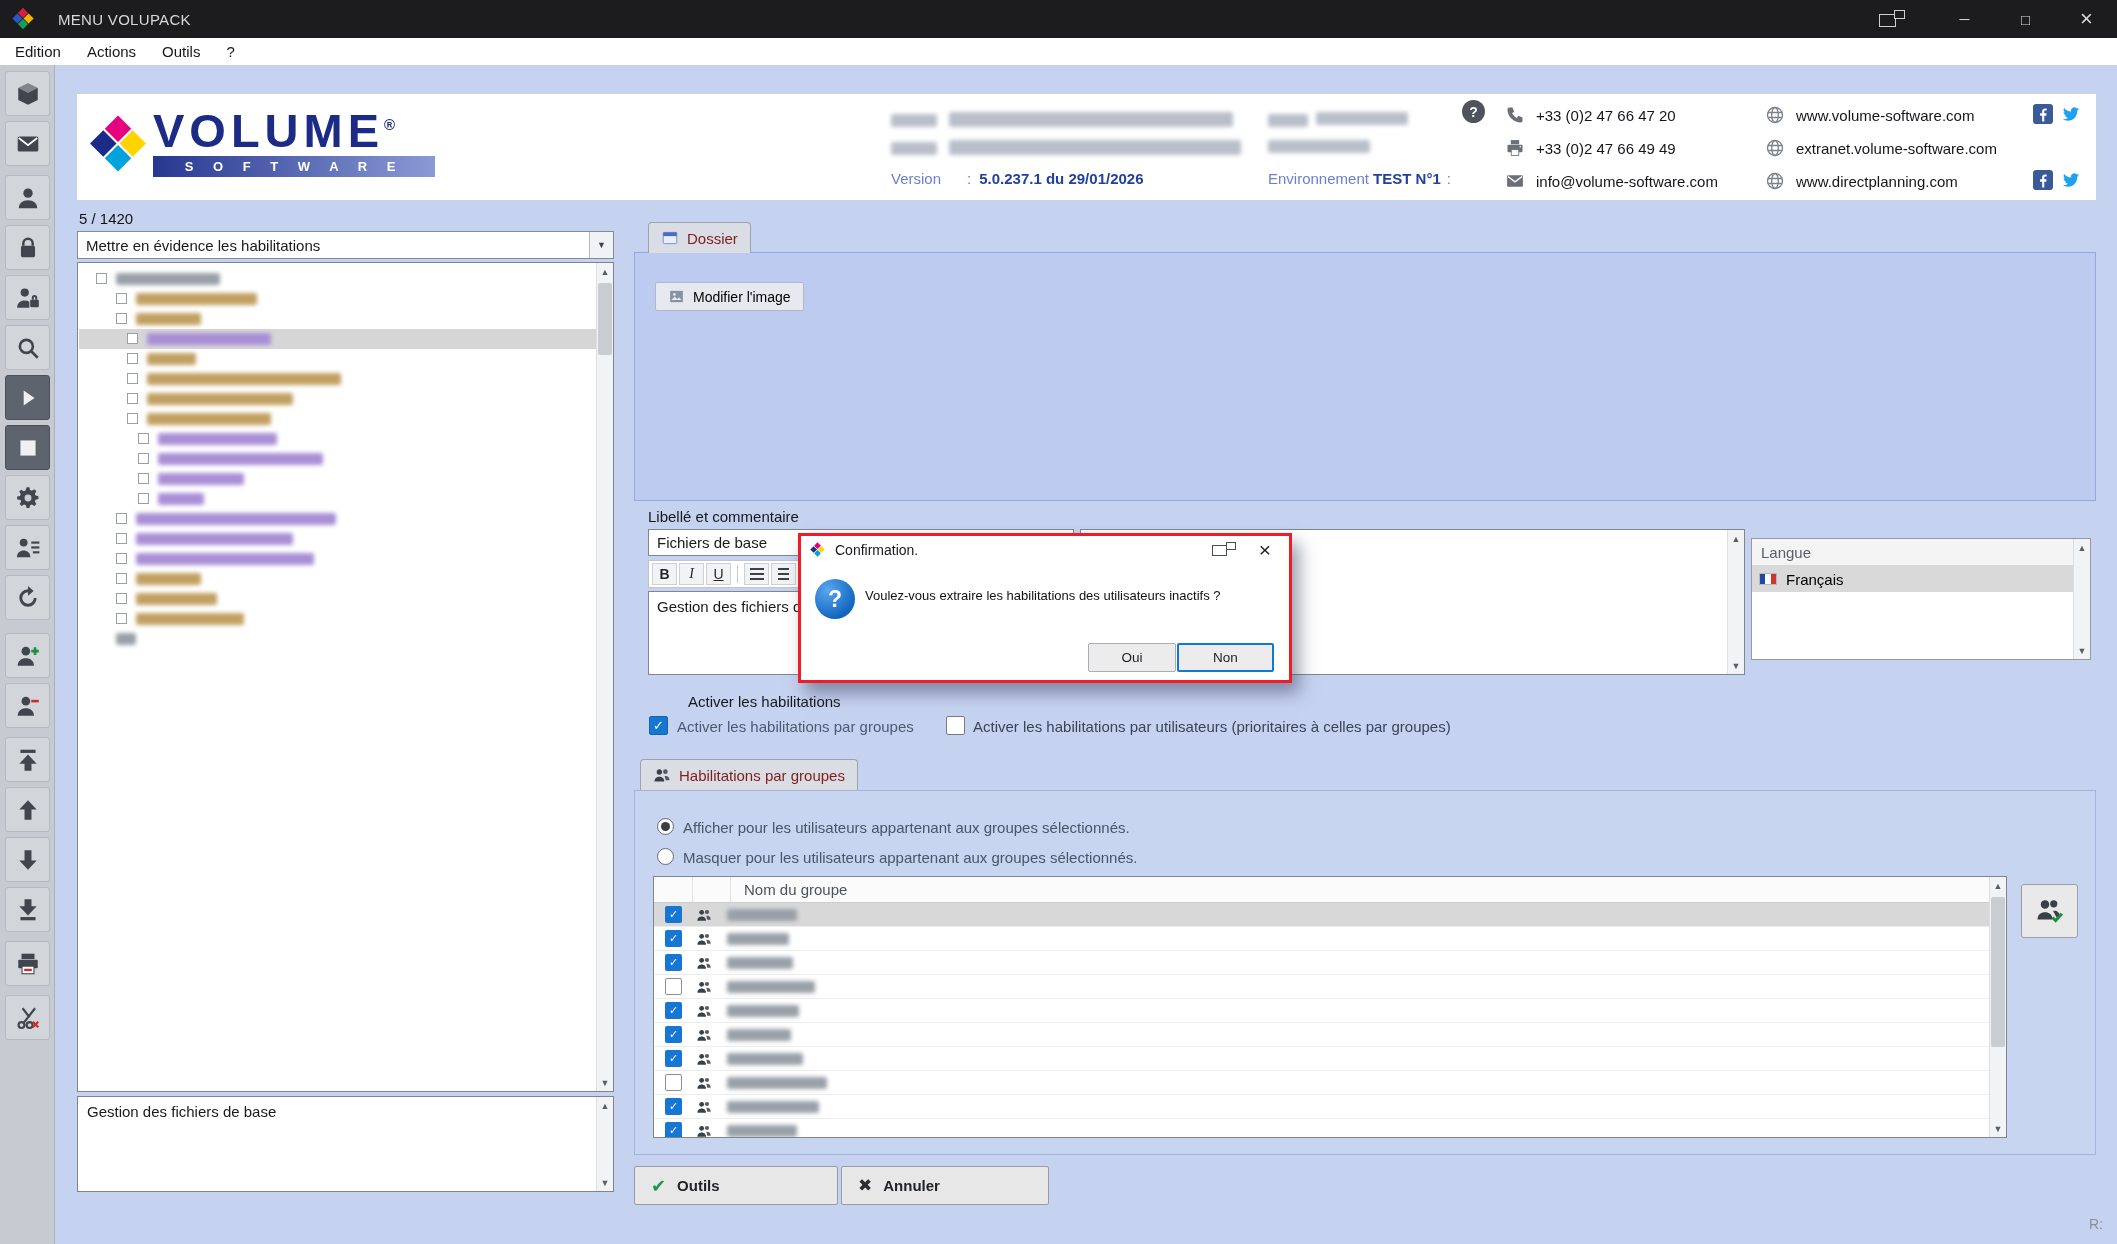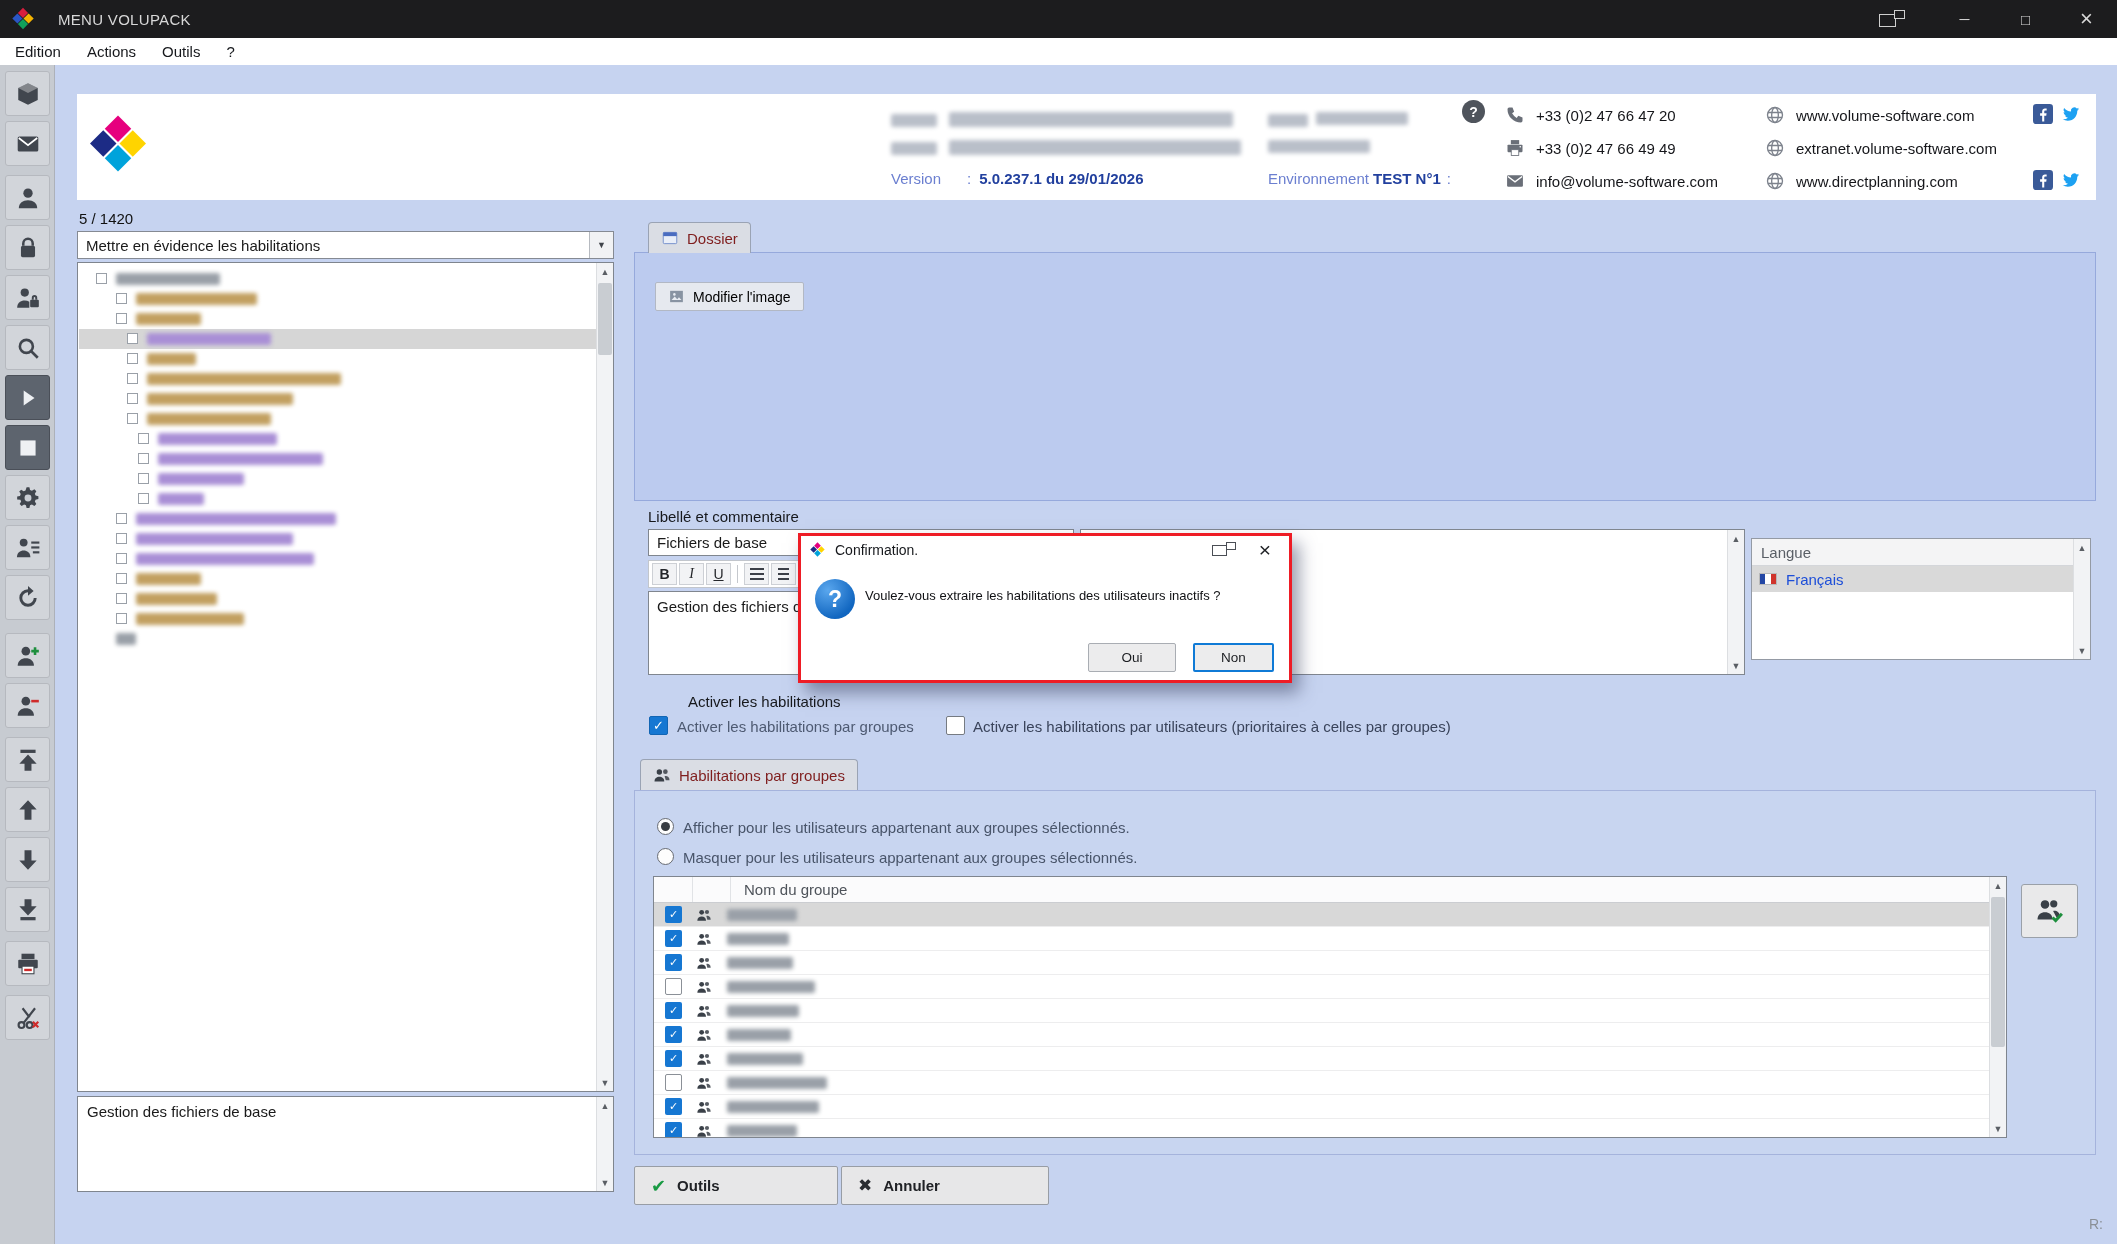--- a/index.html
+++ b/index.html
@@ -98,21 +98,21 @@
   .ed-btn { width:25px; height:22px; display:flex; align-items:center; justify-content:center; background:#f2f3f5; border:1px solid #cdd0d5; font-size:14px; color:#24262a; }
   .ed-btn.b { font-weight:bold; }
   .ed-btn.i { font-style:italic; font-family:"Liberation Serif",serif; }
   .ed-btn.u { text-decoration:underline; }
   .ed-sep { width:1px; height:18px; background:#c5c8cd; margin:0 4px; }
   .align-bars { width:14px; height:12px; background:repeating-linear-gradient(#3c4048 0 2px, transparent 2px 5px); }
   .comment-area { position:absolute; left:648px; top:591px; width:426px; height:84px; background:#fff; border:1px solid #80868f; font-size:15px; padding:6px 8px; }
   .big-comment { position:absolute; left:1080px; top:529px; width:665px; height:146px; background:#fff; border:1px solid #80868f; }
   .lang-panel { position:absolute; left:1751px; top:538px; width:340px; height:122px; background:#fff; border:1px solid #949aa4; }
   .lang-header { height:27px; margin-right:17px; background:#f4f4f5; border-bottom:1px solid #d4d6da; font-size:15px; color:#5a5f66; display:flex; align-items:center; padding-left:9px; }
-  .lang-row { height:26px; margin-right:17px; display:flex; align-items:center; gap:9px; padding-left:7px; font-size:15px; color:#1d4ed8; }
+  .lang-row { height:26px; margin-right:17px; display:flex; align-items:center; gap:9px; padding-left:7px; font-size:15px; color:#000000; }
   .lang-row.sel { background:#d9d9d9; }
   .flag { width:18px; height:12px; border:1px solid #b9b9b9; background:linear-gradient(90deg,#2447a5 0 33%,#fff 33% 66%,#d0342c 66% 100%); }
 
   
   .cb { position:absolute; width:19px; height:19px; border-radius:2px; display:flex; align-items:center; justify-content:center; font-size:13px; }
   .cb.on { background:#1677d2; border:1px solid #1265b4; color:#fff; }
   .cb.off { background:#fff; border:1px solid #767b82; }
   .cb-groups { left:649px; top:716px; }
   .cb-users { left:946px; top:716px; }
   .cb-label { position:absolute; font-size:15px; }
@@ -162,21 +162,21 @@
   .dlg-title-text { margin-left:10px; font-size:14px; color:#16181c; }
   .dlg-layout { margin-left:auto; width:24px; height:17px; position:relative; }
   .dlg-layout .r1 { position:absolute; left:0; top:4px; width:15px; height:11px; border:1.5px solid #4a4e55; }
   .dlg-layout .r2 { position:absolute; right:0; top:1px; width:10px; height:8px; border:1.5px solid #4a4e55; background:#fff; }
   .dlg-close { width:30px; text-align:center; font-size:21px; color:#202226; margin-left:14px; line-height:1; }
   .dlg-body { position:relative; height:calc(100% - 27px); }
   .qmark { position:absolute; left:14px; top:16px; width:40px; height:40px; border-radius:50%; background:radial-gradient(circle at 32% 28%, #5aa7ee, #1166c0 72%); color:#fff; font-size:23px; font-weight:bold; display:flex; align-items:center; justify-content:center; }
   .dlg-msg { position:absolute; left:64px; top:25px; width:416px; font-size:13px; color:#101114; }
   .dlg-btn { position:absolute; bottom:8px; height:29px; background:#ececed; border:1px solid #a9adb3; border-radius:2px; display:flex; align-items:center; justify-content:center; font-size:13.5px; color:#1c1e22; }
   .dlg-btn.oui { right:113px; width:88px; }
-  .dlg-btn.non { right:15px; width:81px; border:2px solid #0f7ad6; }
+  .dlg-btn.non { right:15px; width:97px; border:2px solid #0f7ad6; }
 </style>
 </head>
 <body>
 
 <div class="screen">
 
   <div class="titlebar">
     <span class="app-icon">
         <i class="c1"></i>
         <i class="c2"></i>
@@ -368,20 +368,24 @@
     </div>
 
   <div class="header">
     <div class="logo">
       <span class="logo-cubes">
           <i class="lc1"></i>
           <i class="lc2"></i>
           <i class="lc3"></i>
           <i class="lc4"></i>
         </span>
+      <span class="logo-text">
+        <span class="logo-line1"><span>VOLUME</span><sup>®</sup></span>
+        <span class="logo-bar" style="display:flex;">S O F T W A R E</span>
+      </span>
     </div>
 
     <div class="hredact" style="left:814px;top:20px;width:46px"></div>
     <div class="hredact" style="left:872px;top:18px;width:284px;height:15px"></div>
     <div class="hredact" style="left:1191px;top:20px;width:40px"></div>
     <div class="hredact" style="left:1239px;top:18px;width:92px"></div>
     <div class="hredact" style="left:814px;top:48px;width:46px"></div>
     <div class="hredact" style="left:872px;top:46px;width:292px;height:15px"></div>
     <div class="hredact" style="left:1191px;top:46px;width:102px"></div>
 

